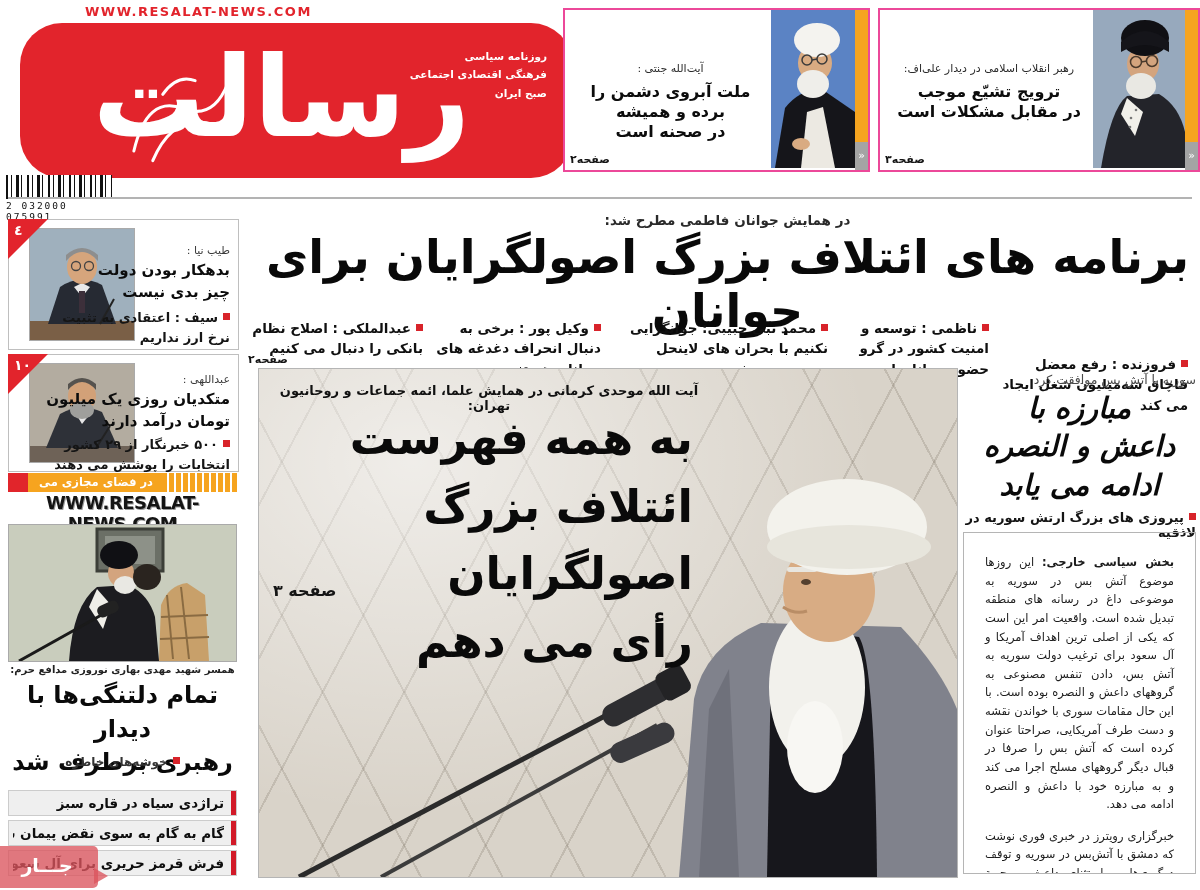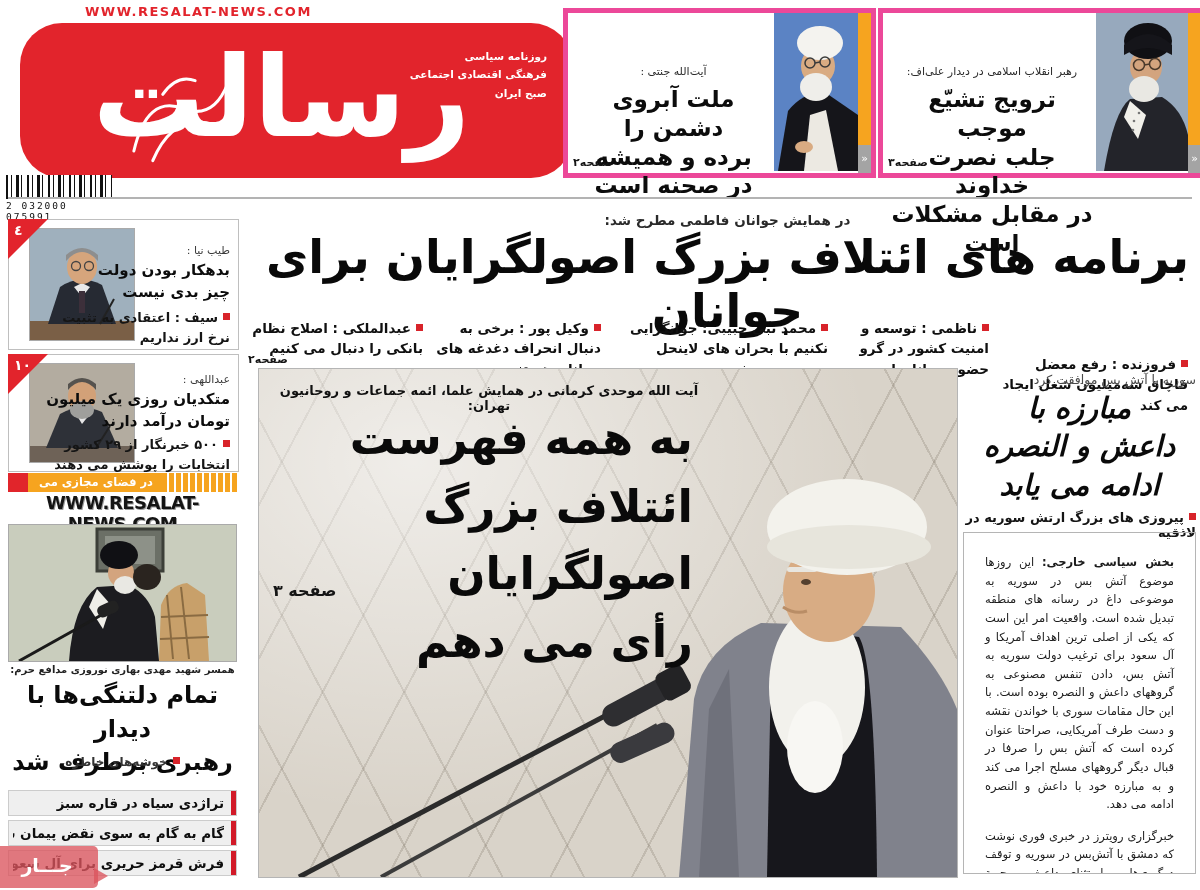--- a/index.html
+++ b/index.html
@@ -5,27 +5,27 @@
   html,body{margin:0;padding:0;background:#e9e9e9;font-family:"DejaVu Sans",sans-serif;}
   .page{position:relative;width:1200px;height:890px;background:#ffffff;overflow:hidden;direction:rtl;margin:0 auto;color:#151515;}
   .abs{position:absolute;}
   .red-sq{display:inline-block;width:7px;height:7px;background:#d8232a;margin-left:5px;vertical-align:2px;}
   
   .url-top{left:85px;top:4px;color:#e2242c;font-weight:bold;font-size:13px;letter-spacing:1.5px;direction:ltr;}
   .masthead{left:20px;top:23px;width:533px;height:155px;background:#e2242c;border-radius:42px;padding-left:20px;}
   .m-logo{left:0;right:30px;top:2px;text-align:center;color:#fff;font-size:112px;line-height:1.3;font-weight:bold;}
   .m-tag{right:26px;top:24px;color:#fff;font-size:10.5px;line-height:1.75;text-align:right;font-weight:600;}
   
-  .tb{top:8px;height:160px;background:#fff;border:5px solid #ec4899;}
+  .tb{top:8px;height:160px;background:#fff;border:2px solid #ec4899;}
   .tb-photo{right:13px;top:0;bottom:0;width:84px;overflow:hidden;}
   .tb-orange{right:0;top:0;width:13px;height:132px;background:#f6a41f;}
   .tb-chev{right:0;bottom:0;width:13px;height:28px;background:#a4a4a4;color:#fff;font-size:11px;text-align:center;line-height:28px;}
   .tb-text{left:8px;top:0;bottom:0;}
   .tb-kick{width:100%;top:52px;text-align:center;font-size:11px;color:#2b2b2b;}
-  .tb-head{width:100%;top:72px;text-align:center;font-size:23px;font-weight:800;line-height:1.25;color:#0c0c0c;}
+  .tb-head{width:100%;top:72px;text-align:center;font-size:16px;font-weight:800;line-height:1.25;color:#0c0c0c;}
   .tb-page{left:5px;bottom:4px;font-size:11px;font-weight:bold;}
   
   .barcode{left:6px;top:175px;width:106px;height:24px;background:repeating-linear-gradient(90deg,#111 0 2px,#fff 2px 5px,#111 5px 6px,#fff 6px 10px,#111 10px 13px,#fff 13px 15px,#111 15px 16px,#fff 16px 21px);}
   .bc-num{left:6px;top:200px;width:106px;font-family:"DejaVu Sans Mono",monospace;font-size:9.5px;letter-spacing:2px;direction:ltr;color:#111;}
   .dateline{left:120px;right:10px;top:178px;text-align:right;font-size:12px;color:#3d3d3d;word-spacing:1px;}
   .rule-h{left:8px;right:8px;top:197px;border-top:2px solid #b3b3b3;}
   
   .lead-kick{left:265px;right:10px;top:212px;text-align:center;font-size:13.5px;font-weight:600;color:#2a2a2a;}
   .lead-head{left:265px;right:10px;top:230px;text-align:center;font-size:46px;font-weight:bold;color:#090909;}
   .subheads{left:248px;right:12px;top:318px;display:flex;gap:13px;}
@@ -120,21 +120,20 @@
     </div>
     <div class="abs tb-orange"></div>
     <div class="abs tb-chev">«</div>
   </div>
 
   <div class="abs tb" style="left:878px;width:318px;">
     <div class="abs tb-text" style="right:108px;">
       <div class="abs tb-kick">رهبر انقلاب اسلامی در دیدار علی‌اف:</div>
       <div class="abs tb-head">
         <div>ترویج تشیّع موجب</div>
-        <div>جلب نصرت خداوند</div>
         <div>در مقابل مشکلات است</div>
       </div>
     </div>
     <div class="abs tb-page">صفحه۳</div>
     <div class="abs tb-photo" style="width:92px;">
       <svg width="92" height="158" viewBox="0 0 92 158">
         <rect width="92" height="158" fill="#97a9bd"></rect>
         <path d="M8,158 Q18,98 34,86 L66,84 Q86,96 92,122 L92,158 Z" fill="#23242a"></path>
         <path d="M34,88 L50,102 L42,126 L28,104 Z" fill="#f1f0ea"></path>
         <circle cx="38" cy="108" r="1.3" fill="#777"></circle>

